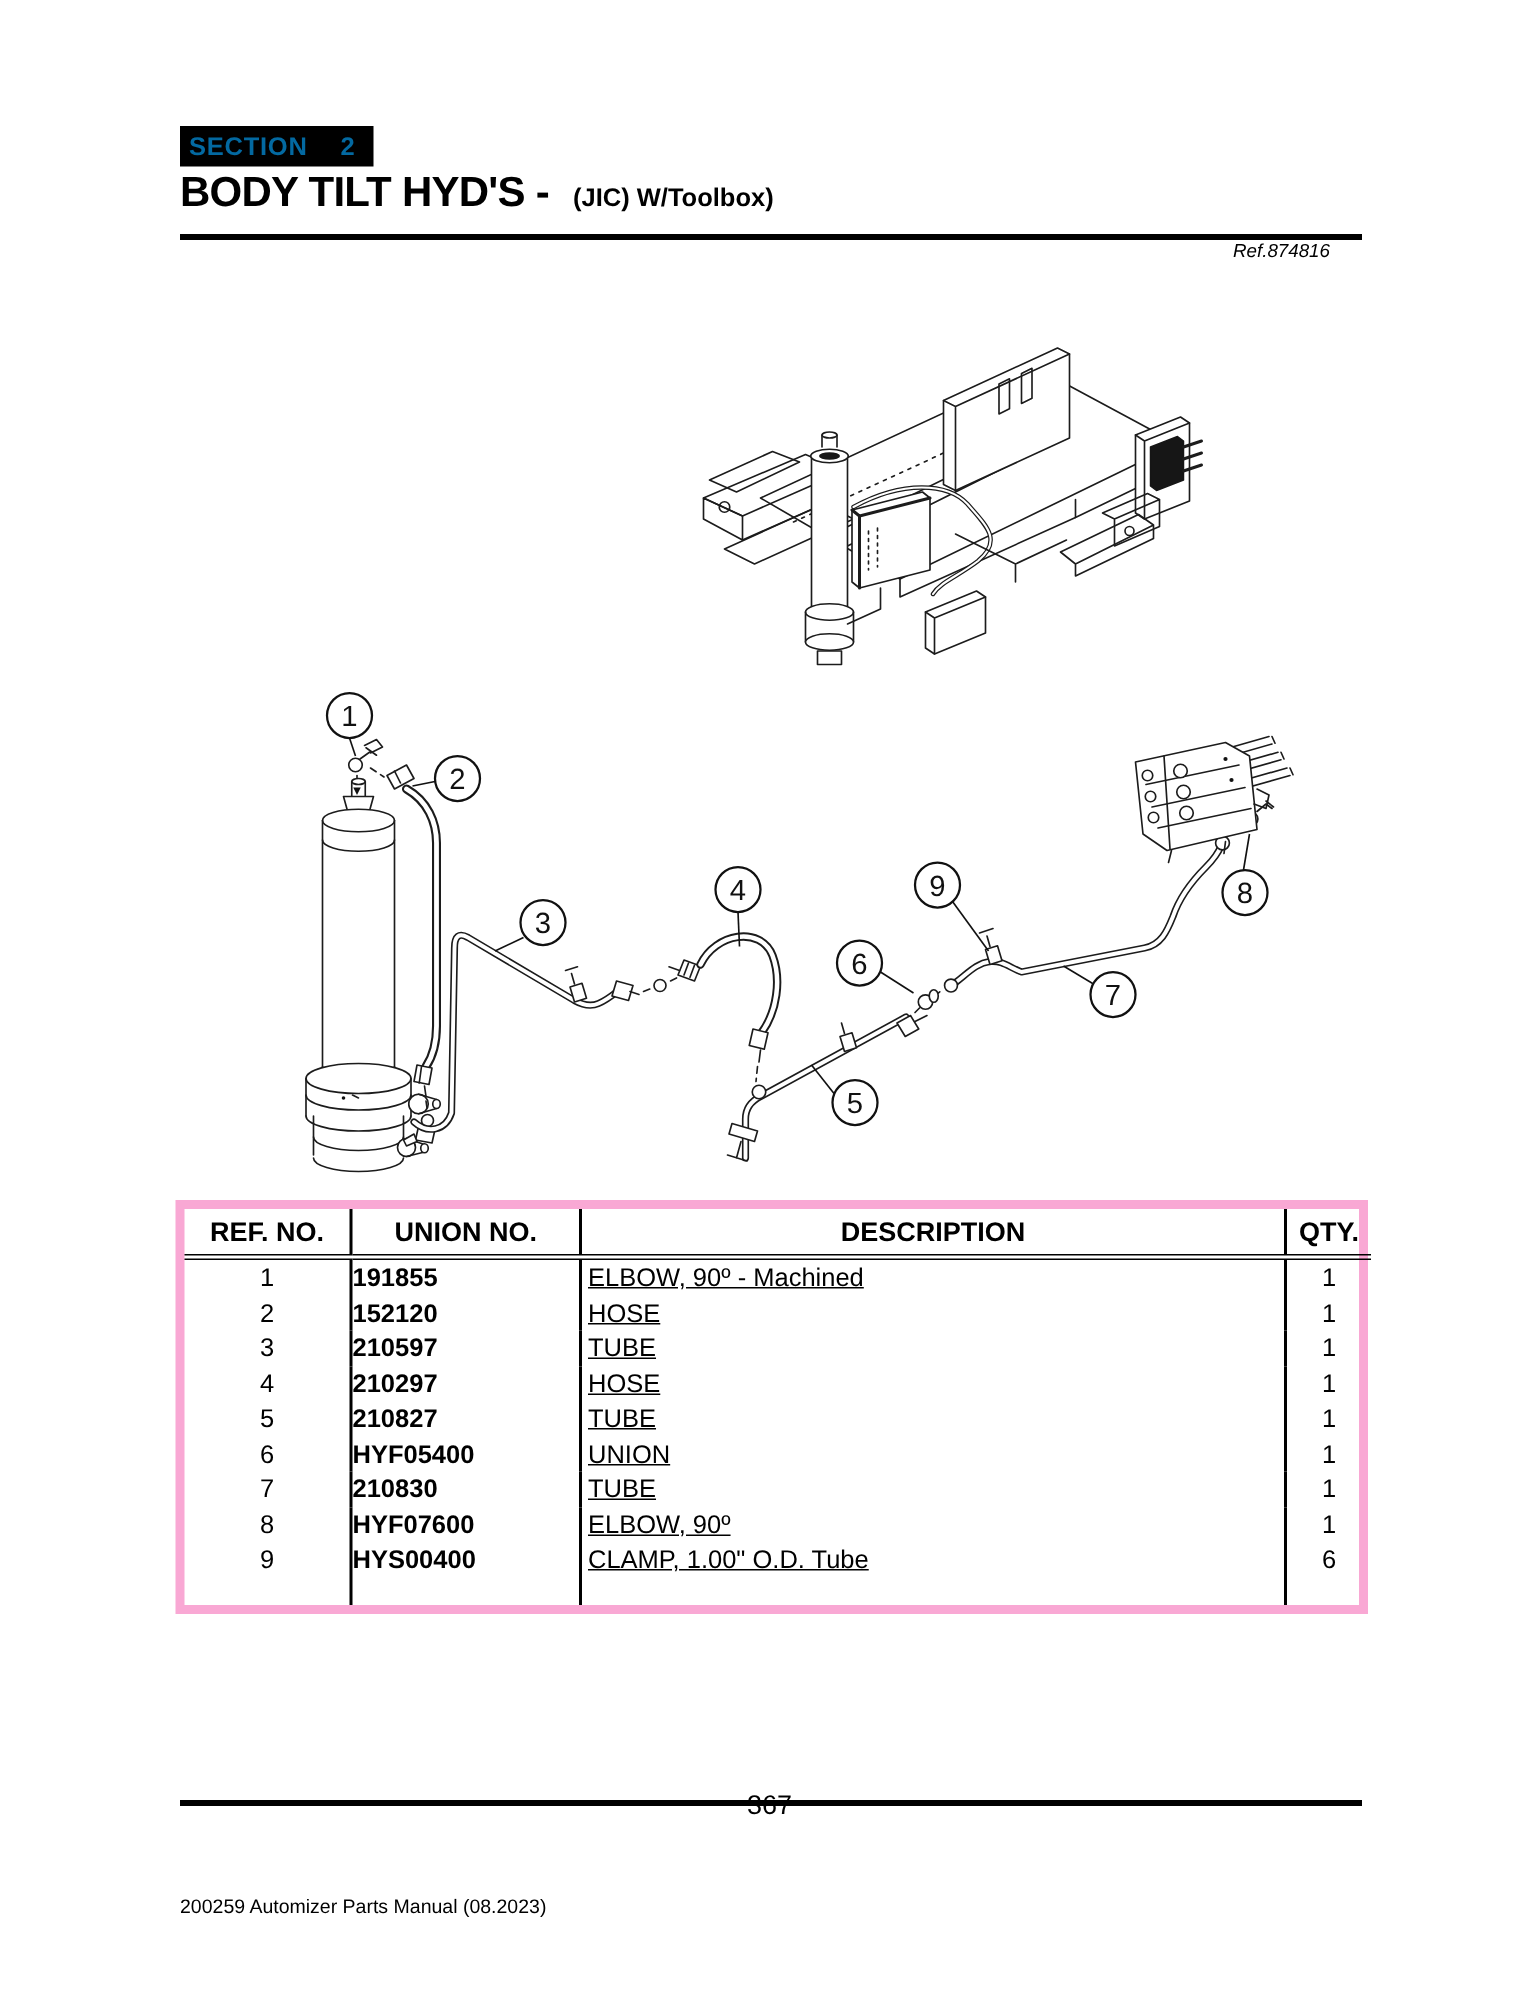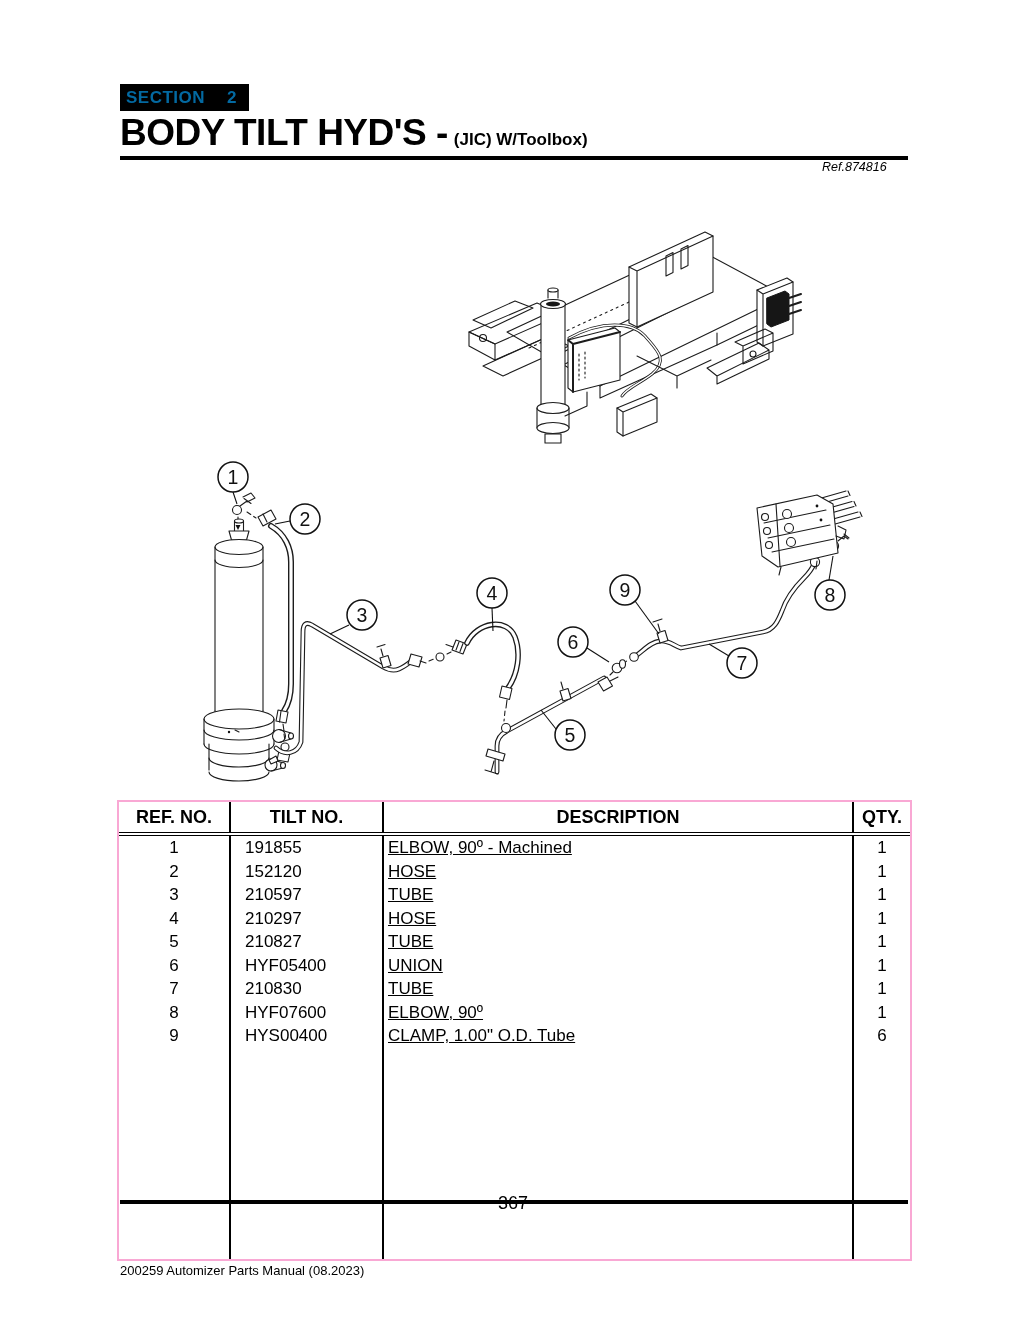--- a/index.html
+++ b/index.html
@@ -10,44 +10,44 @@
   .section-box{
     position:absolute;left:120px;top:84px;background:#000;color:#0369a1;
     font-weight:bold;font-size:17px;line-height:27px;height:27px;
     padding:0 12px 0 6px;letter-spacing:.5px;white-space:nowrap;
   }
   .section-box .num{margin-left:22px;}
   .ref{
     position:absolute;left:822px;top:112px;font-style:italic;font-size:12.5px;margin-top:48px;
   }
   .title-row{position:absolute;left:120px;top:112px;white-space:nowrap;}
-  .title-main{font-size:37px;font-weight:bold;letter-spacing:-.5px;}
-  .title-sub{font-size:17px;font-weight:bold;margin-left:6px;}
+  .title-main{font-size:28px;font-weight:bold;letter-spacing:-.5px;}
+  .title-sub{font-size:17px;font-weight:bold;margin-left:16px;}
   .rule{position:absolute;left:120px;width:788px;height:4px;background:#000;}
   .rule-top{top:156px;}
   .rule-bottom{top:1200px;}
   .diagram{position:absolute;left:117px;top:170px;width:790px;height:630px;}
 
   .table-wrap{
-    position:absolute;left:117px;top:800px;width:795px;height:461px;
-    border:2px solid #f9a8d4;box-sizing:border-box;background:#fff;
+    position:absolute;left:117px;top:800px;width:795px;height:276px;
+    border:6px solid #f9a8d4;box-sizing:border-box;background:#fff;
   }
   .table-wrap table{
     width:100%;height:100%;border-collapse:collapse;table-layout:fixed;
   }
   .table-wrap th{
     font-size:18px;font-weight:bold;padding:5px 0 4px 0;
     border-bottom:4px double #000;text-align:center;
   }
   .table-wrap td{
     font-size:17px;padding:0;line-height:23.5px;vertical-align:top;
   }
   .table-wrap th + th, .table-wrap td + td{border-left:2px solid #000;}
   td.c{text-align:center;}
-  td.l1{padding-left:14px;}
+  td.l1{font-weight:bold;}
   td.l2{padding-left:4px;text-decoration:underline;}
   tr.datarow{height:23.5px;}
   tr.filler td{height:auto;}
 
   .footer-left{position:absolute;left:120px;top:1263px;font-size:13px;}
   .footer-page{position:absolute;left:498px;top:1193px;font-size:18px;}
 
   
   .ln{fill:none;stroke:#1c1c1c;stroke-width:1.1;stroke-linecap:round;stroke-linejoin:round;}
   .lnf{fill:#fff;stroke:#1c1c1c;stroke-width:1.1;stroke-linejoin:round;}
@@ -307,21 +307,21 @@
     <table>
       <colgroup>
           <col style="width:111px">
           <col style="width:153px">
           <col style="width:470px">
           <col style="width:57px">
         </colgroup>
       <thead>
         <tr>
           <th>REF. NO.</th>
-          <th>TILT NO.</th>
+          <th>UNION NO.</th>
           <th>DESCRIPTION</th>
           <th>QTY.</th>
         </tr>
       </thead>
       <tbody>
         <tr class="datarow">
           <td class="c">1</td>
           <td class="l1">191855</td>
           <td class="l2">ELBOW, 90º - Machined</td>
           <td class="c">1</td>

